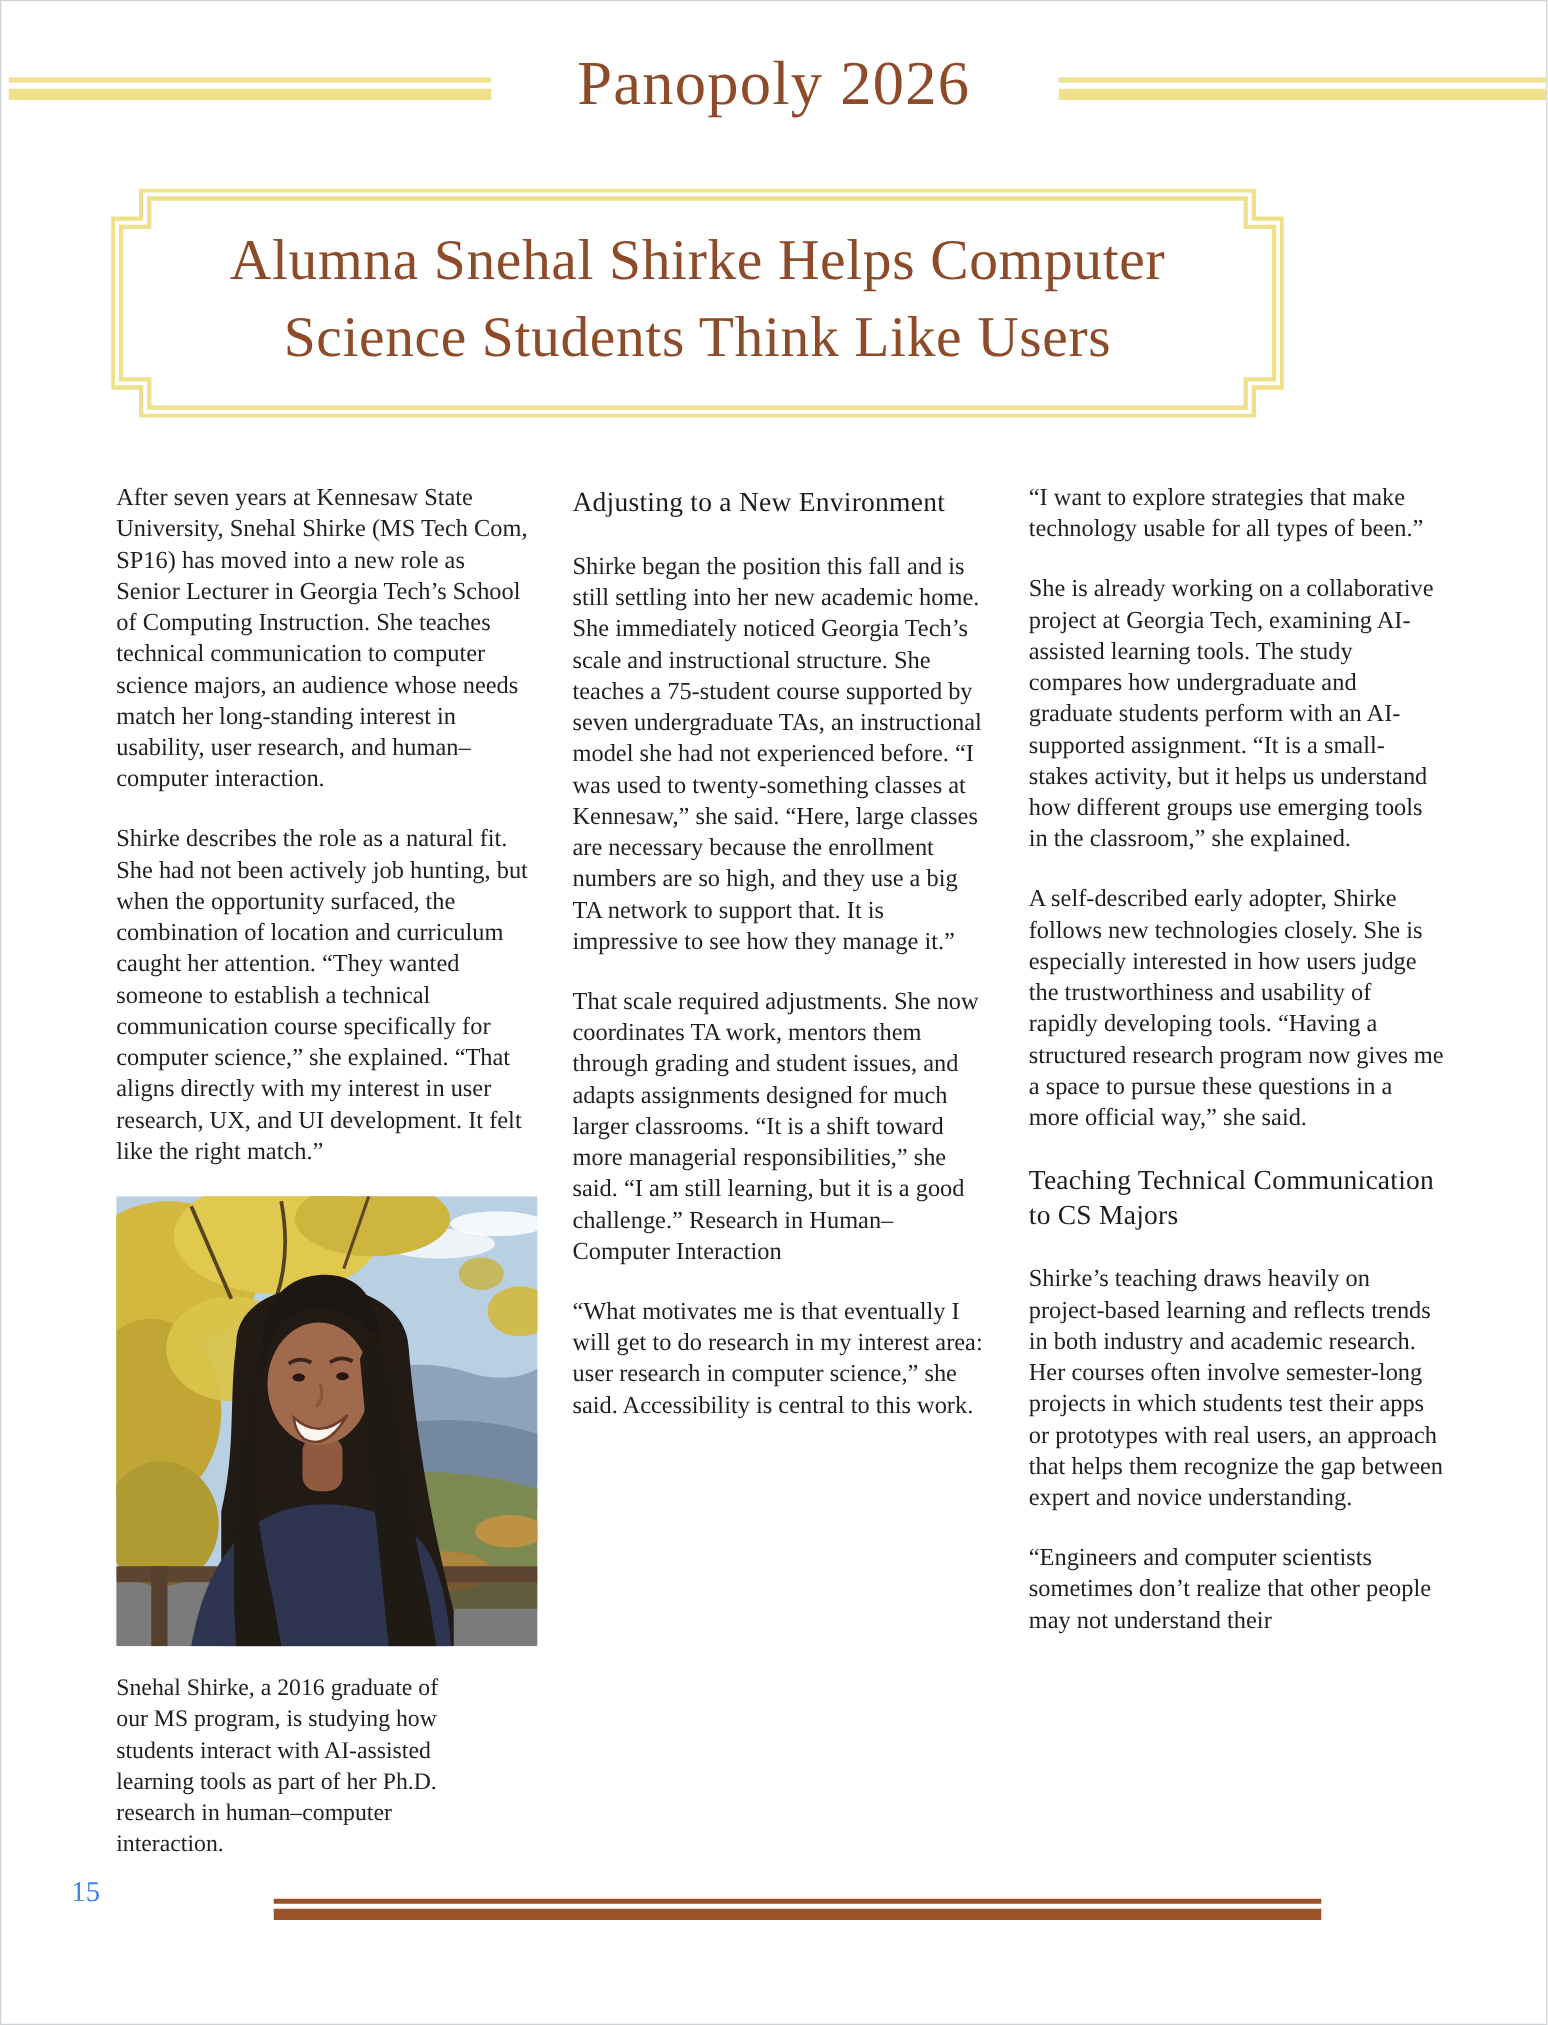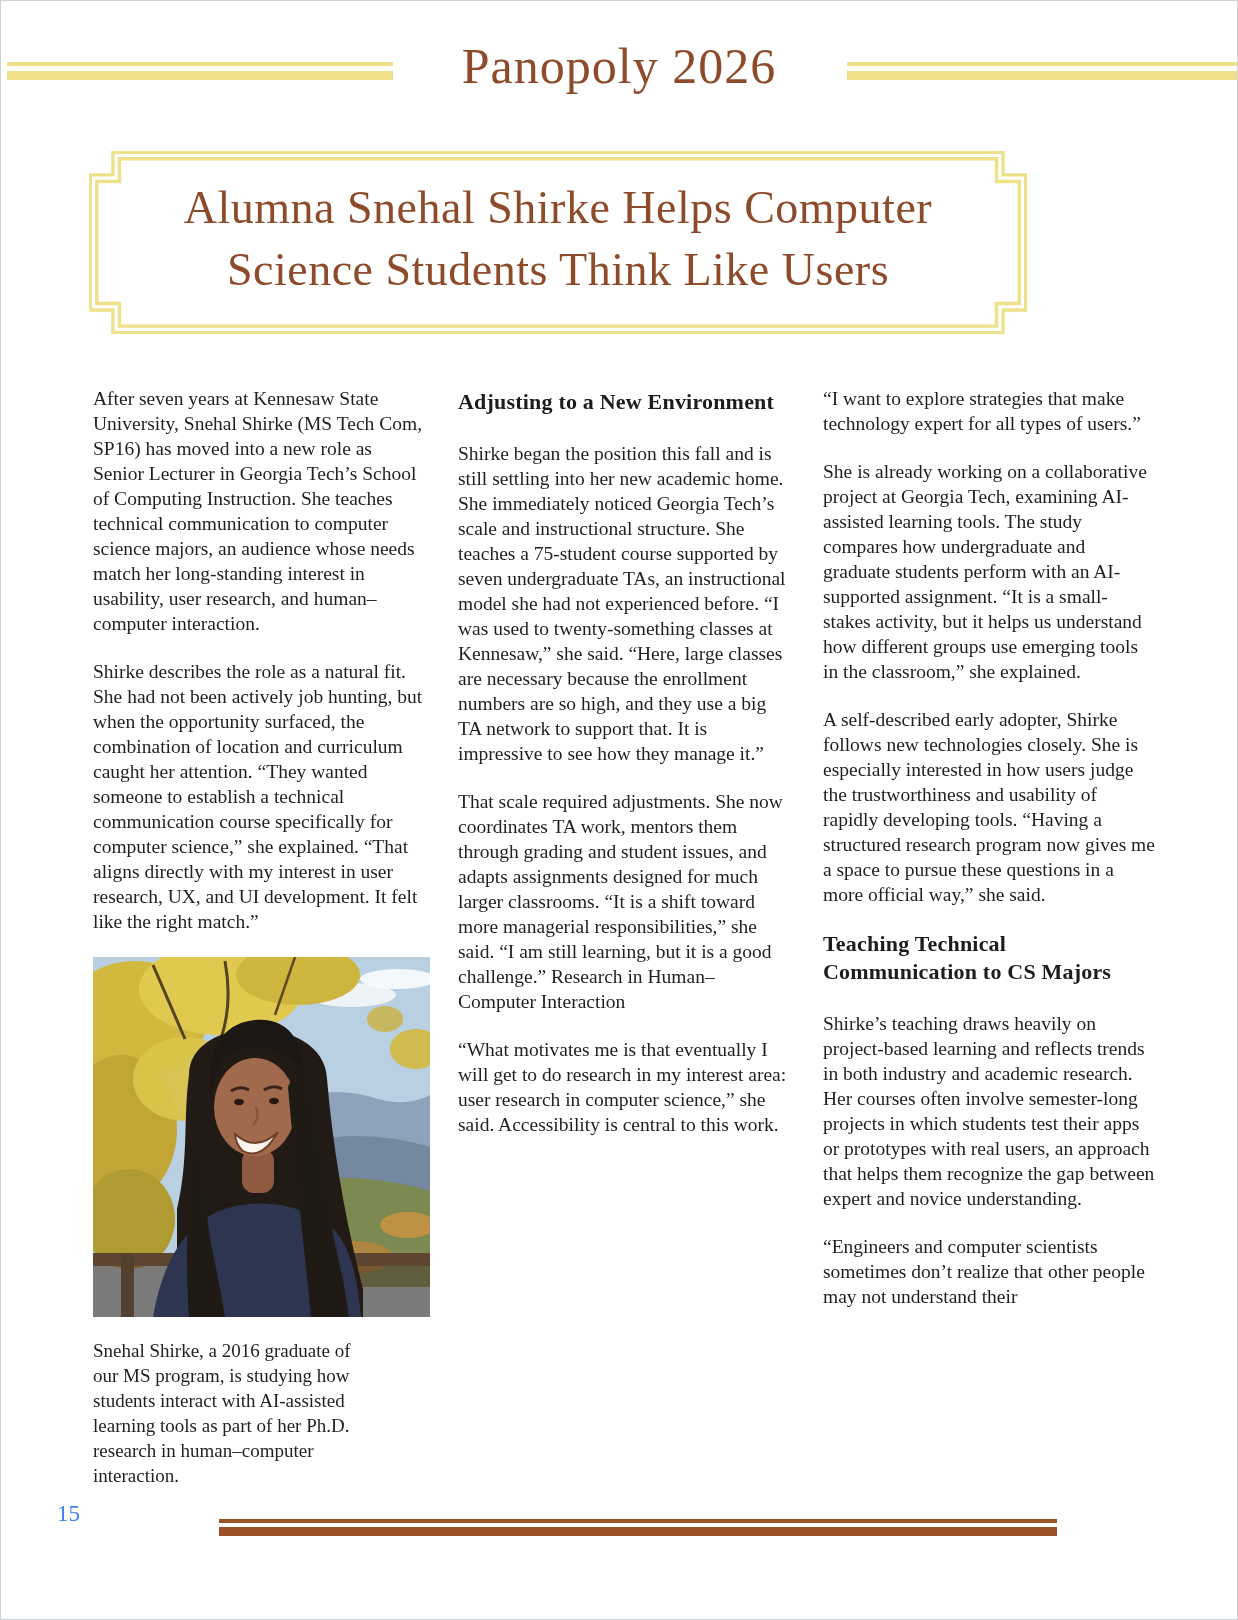--- a/index.html
+++ b/index.html
@@ -57,21 +57,21 @@
     position:absolute;left:92px;top:385px;
     width:1064px;
     display:flex;gap:33px;
     font-size:19.5px;line-height:25px;
   }
   .col{width:332px;flex:0 0 332px;}
   .col p{margin:0 0 23px 0;text-align:left;}
   .col h2{
     margin:2px 0 25px 0;
     font-size:22px;line-height:28px;
-    font-weight:bold;color:#1c1c1c;
+    font-weight:normal;color:#1c1c1c;
     letter-spacing:0.2px;
   }
 
   
   figure.portrait{margin:14px 0 0 0;width:270px;}
   figure.portrait svg{display:block;width:337px;height:360px;}
   figcaption{
     margin-top:21px;
     font-size:19px;line-height:25px;
   }
@@ -177,21 +177,21 @@
     </div>
 
     <div class="col">
       <h2>Adjusting to a New Environment</h2>
       <p>Shirke began the position this fall and is still settling into her new academic home. She immediately noticed Georgia Tech’s scale and instructional structure. She teaches a 75-student course supported by seven undergraduate TAs, an instructional model she had not experienced before. “I was used to twenty-something classes at Kennesaw,” she said. “Here, large classes are necessary because the enrollment numbers are so high, and they use a big TA network to support that. It is impressive to see how they manage it.”</p>
       <p>That scale required adjustments. She now coordinates TA work, mentors them through grading and student issues, and adapts assignments designed for much larger classrooms. “It is a shift toward more managerial responsibilities,” she said. “I am still learning, but it is a good challenge.” Research in Human–Computer Interaction</p>
       <p>“What motivates me is that eventually I will get to do research in my interest area: user research in computer science,” she said. Accessibility is central to this work.</p>
     </div>
 
     <div class="col">
-      <p>“I want to explore strategies that make technology expert for all types of users.”</p>
+      <p>“I want to explore strategies that make technology usable for all types of been.”</p>
       <p>She is already working on a collaborative project at Georgia Tech, examining AI-assisted learning tools. The study compares how undergraduate and graduate students perform with an AI-supported assignment. “It is a small-stakes activity, but it helps us understand how different groups use emerging tools in the classroom,” she explained.</p>
       <p>A self-described early adopter, Shirke follows new technologies closely. She is especially interested in how users judge the trustworthiness and usability of rapidly developing tools. “Having a structured research program now gives me a space to pursue these questions in a more official way,” she said.</p>
       <h2>Teaching Technical Communication to CS Majors</h2>
       <p>Shirke’s teaching draws heavily on project-based learning and reflects trends in both industry and academic research. Her courses often involve semester-long projects in which students test their apps or prototypes with real users, an approach that helps them recognize the gap between expert and novice understanding.</p>
       <p>“Engineers and computer scientists sometimes don’t realize that other people may not understand their</p>
     </div>
 
   </div>
 
   <div class="page-number">15</div>

